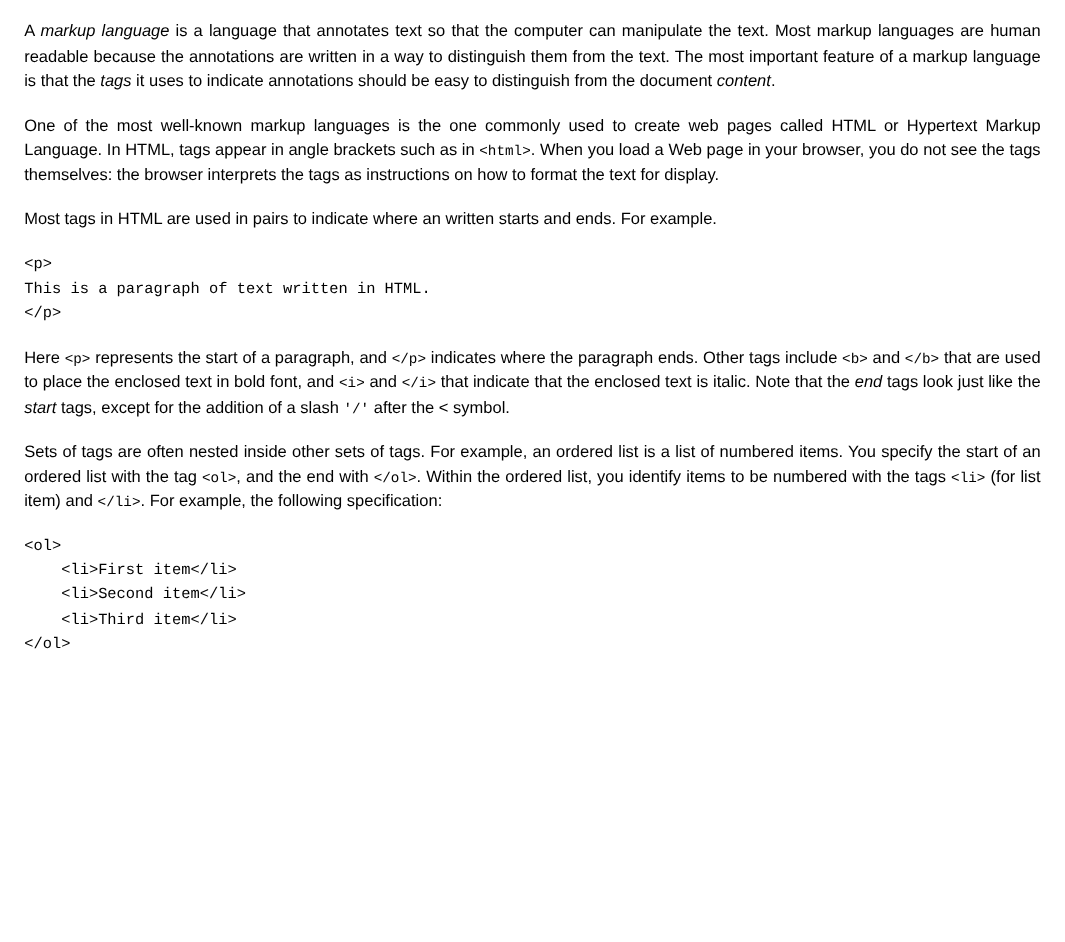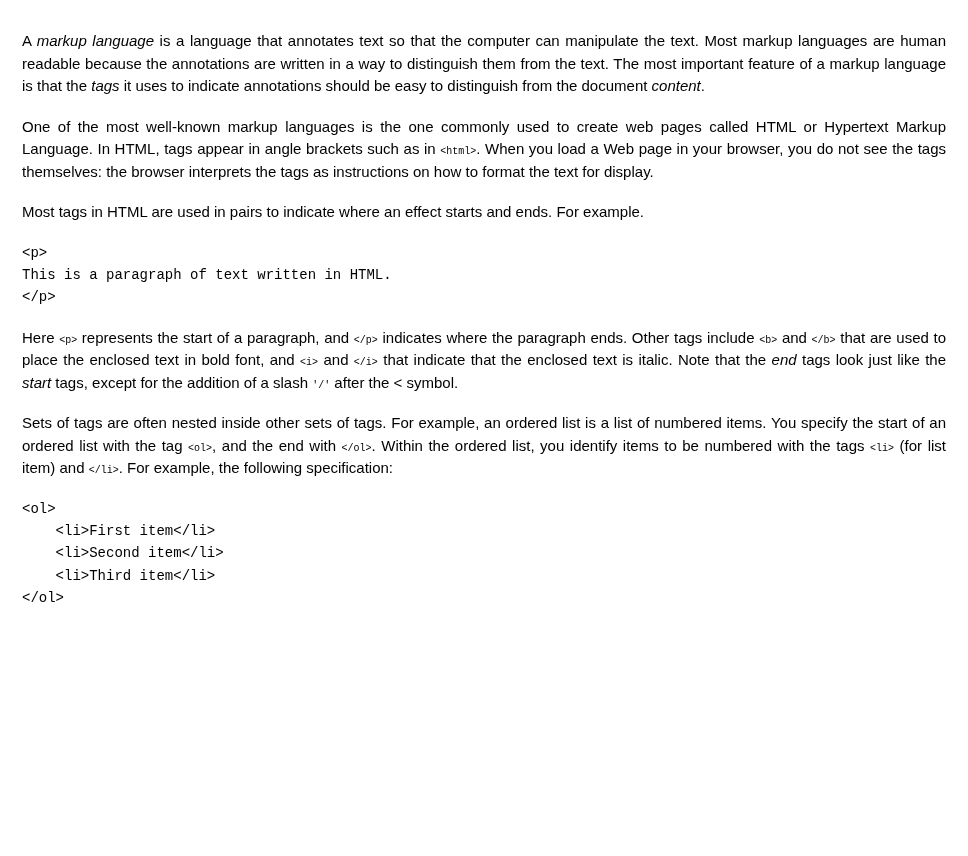--- a/index.html
+++ b/index.html
@@ -19,59 +19,58 @@
       padding: 18px 22px 18px 22px;
     }
 
     .content-area {
       max-width: 924px;
     }
 
     p.text-block {
       margin-bottom: 18px;
       text-align: justify;
-      margin-top: 12px;
     }
 
     .code-block {
       font-family: 'Courier New', Courier, monospace;
       font-size: 14px;
       margin: 6px 0 18px 0;
       white-space: pre;
       line-height: 1.6;
     }
 
     em {
       font-style: italic;
     }
 
     strong {
       font-weight: normal;
     }
 
     .inline-code {
       font-family: 'Courier New', Courier, monospace;
-      font-size: 10px;
+      font-size: 13px;
     }
   </style>
 </head>
 <body>
 
 <div class="content-area">
 
   <p class="text-block">
     A <em>markup language</em> is a language that annotates text so that the computer can manipulate the text. Most markup languages are human readable because the annotations are written in a way to distinguish them from the text. The most important feature of a markup language is that the <em>tags</em> it uses to indicate annotations should be easy to distinguish from the document <em>content</em>.
   </p>
 
   <p class="text-block">
     One of the most well-known markup languages is the one commonly used to create web pages called <strong>HTML</strong> or Hypertext <strong>M</strong>arkup <strong>L</strong>anguage. In HTML, tags appear in angle brackets such as in <span class="inline-code">&lt;html&gt;</span>. When you load a Web page in your browser, you do not see the tags themselves: the browser interprets the tags as instructions on how to format the text for display.
   </p>
 
   <p class="text-block">
-    Most tags in HTML are used in pairs to indicate where an effect starts and ends. For example.
+    Most tags in HTML are used in pairs to indicate where an written starts and ends. For example.
   </p>
 
   <div class="code-block">&lt;p&gt;
 This is a paragraph of text written in HTML.
 &lt;/p&gt;</div>
 
   <p class="text-block">
     Here <span class="inline-code">&lt;p&gt;</span> represents the start of a paragraph, and <span class="inline-code">&lt;/p&gt;</span> indicates where the paragraph ends. Other tags include <span class="inline-code">&lt;b&gt;</span> and <span class="inline-code">&lt;/b&gt;</span> that are used to place the enclosed text in bold font, and <span class="inline-code">&lt;i&gt;</span> and <span class="inline-code">&lt;/i&gt;</span> that indicate that the enclosed text is italic. Note that the <em>end</em> tags look just like the <em>start</em> tags, except for the addition of a slash <span class="inline-code">'/'</span> after the &lt; symbol.
   </p>
 

